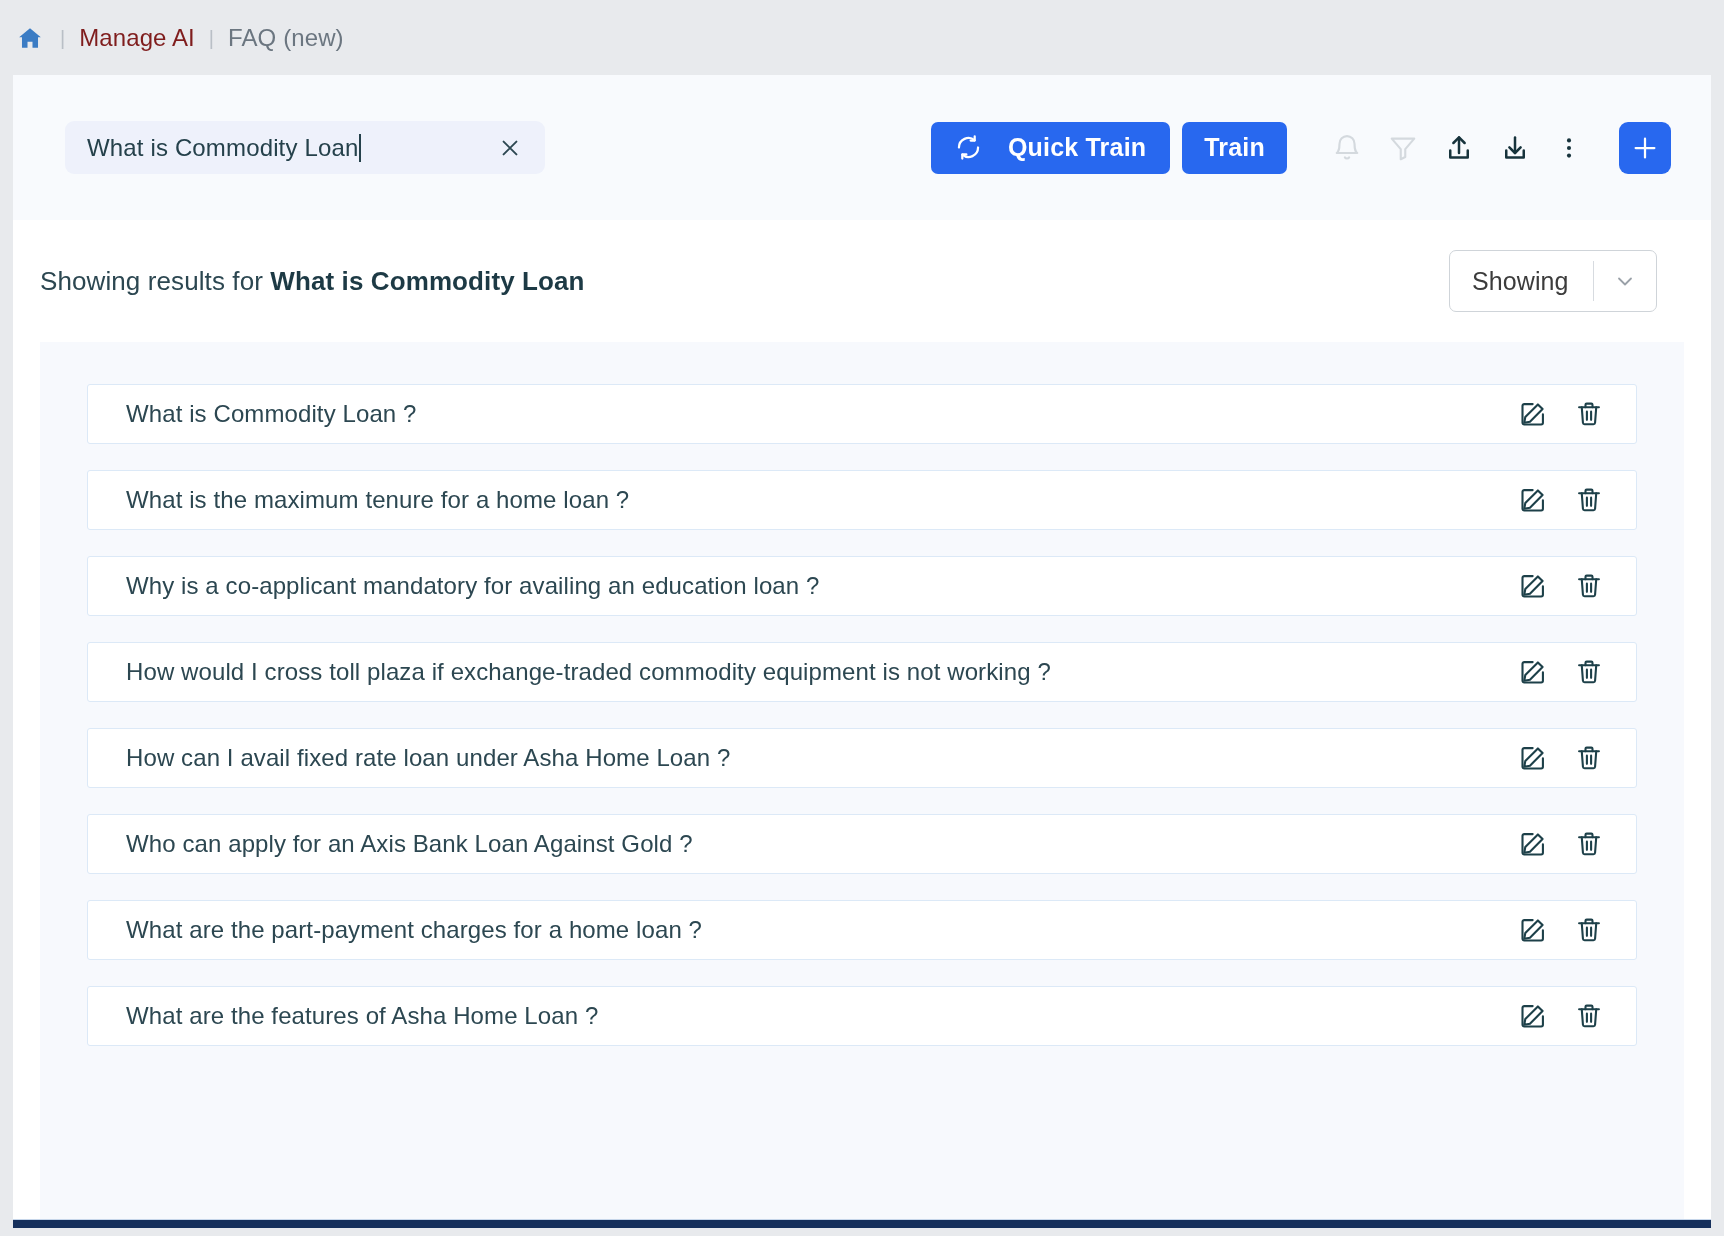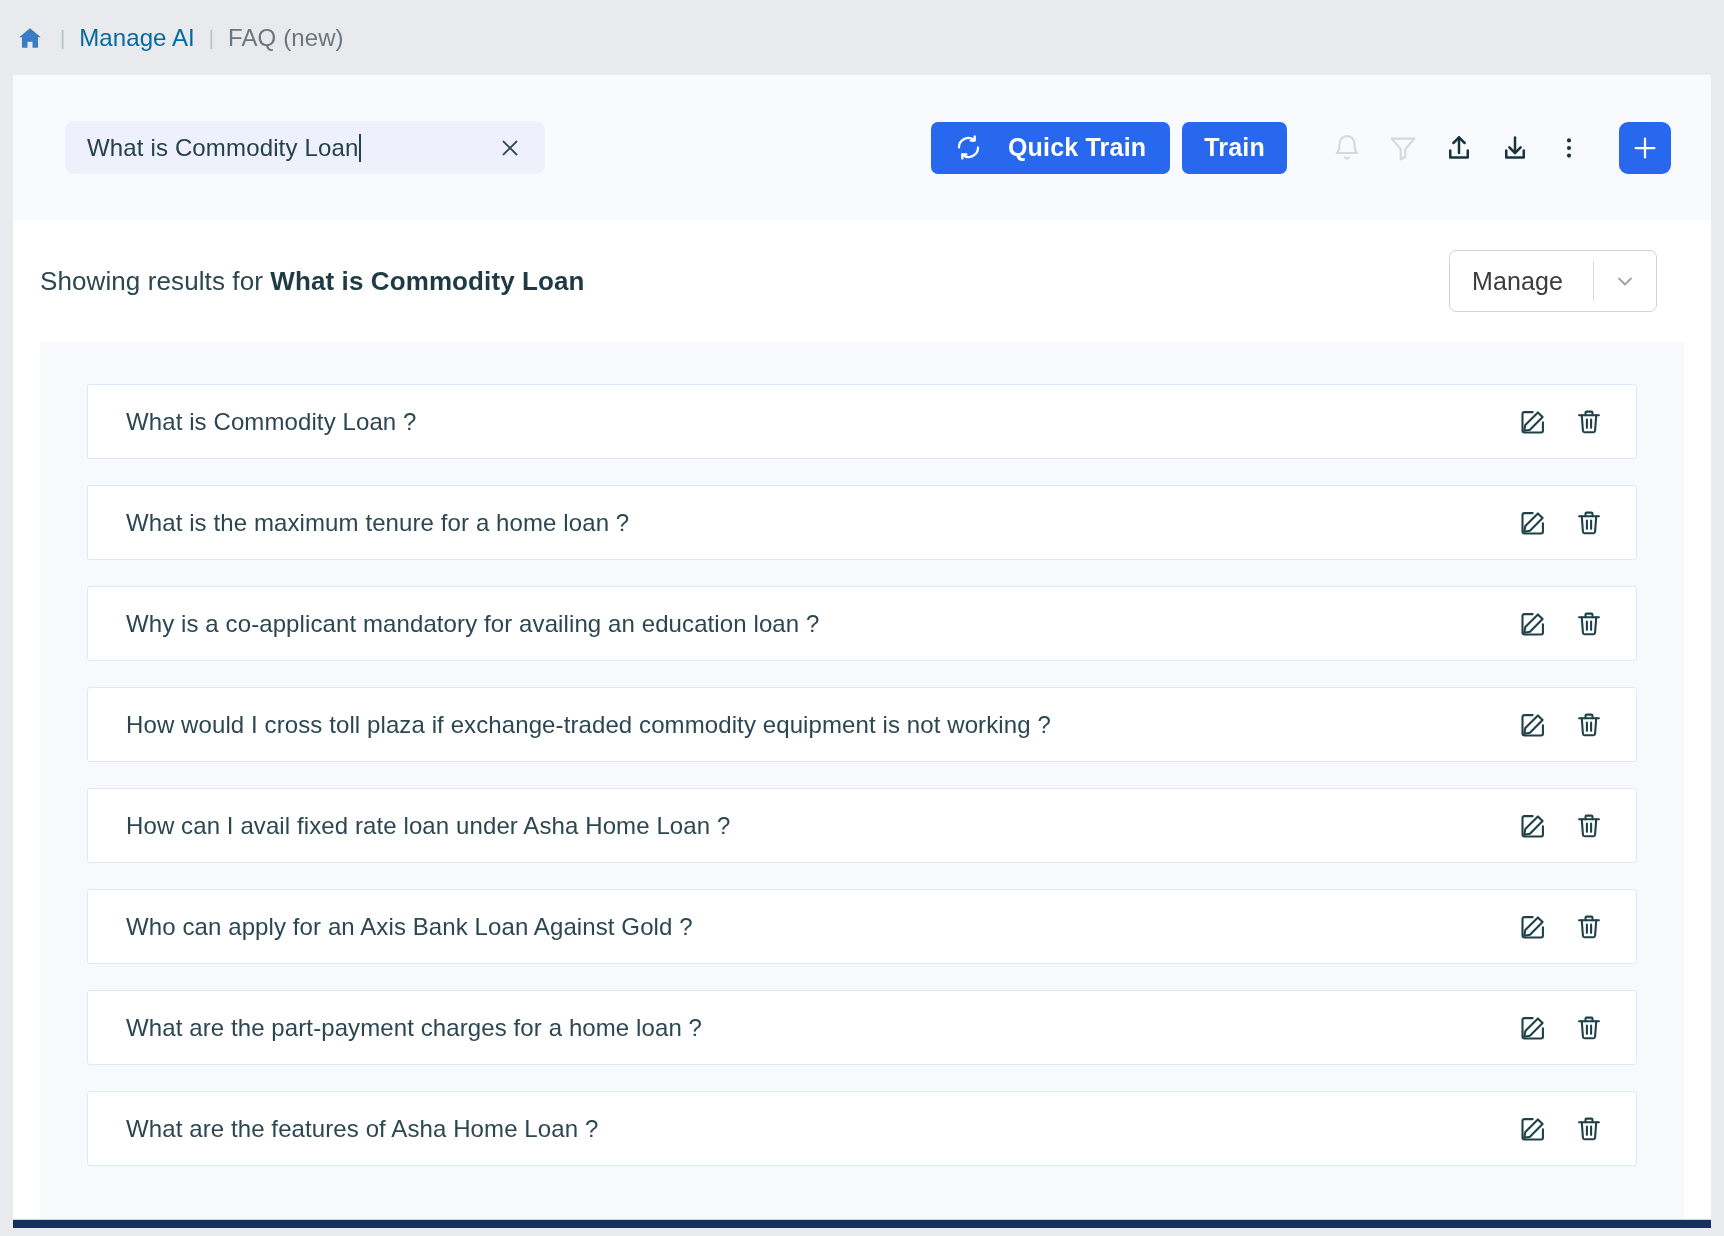--- a/index.html
+++ b/index.html
@@ -36,21 +36,21 @@
   }
   .crumb-sep {
     color: #b9bfc6;
     font-size: 20px;
     padding: 0 14px;
     line-height: 1;
     font-weight: 300;
   }
   .crumb-link {
     font-size: 24px;
-    color: #0369a1;
+    color: #7f1d1d;
     letter-spacing: .1px;
   }
   .crumb-current {
     font-size: 24px;
     color: #6b7680;
     letter-spacing: .1px;
   }
 
   
   .card {
@@ -214,21 +214,21 @@
     background: #f7f9fd;
     margin: 0 27px 0 27px;
     padding: 42px 47px 0 47px;
     height: 886px;
     overflow: hidden;
   }
   .faq-row {
     background: #ffffff;
     border: 1px solid #dce9f7;
     border-radius: 3px;
-    height: 75px;
+    height: 60px;
     margin-bottom: 26px;
     display: flex;
     align-items: center;
     padding: 0 30px 0 38px;
   }
   .faq-question {
     flex: 1;
     font-size: 24px;
     color: #2c4751;
     letter-spacing: .1px;
@@ -364,21 +364,21 @@
 
     </div>
   </div>
 
   <div class="results-header">
     <div class="showing-text">
       <span>Showing results for </span><b>What is Commodity Loan</b>
     </div>
     <div class="results-spacer"></div>
     <div class="lang-select">
-      <span class="lang-label">Manage</span>
+      <span class="lang-label">Showing</span>
       <span class="lang-divider"></span>
       <span class="lang-chevron">
         <svg width="24" height="24" viewBox="0 0 24 24" fill="none" stroke="currentColor" stroke-width="1.8" stroke-linecap="round" stroke-linejoin="round">
           <path d="M6 9.5l6 6 6-6"></path>
         </svg>
       </span>
     </div>
   </div>
 
   <div class="list-panel" id="faq-list">

